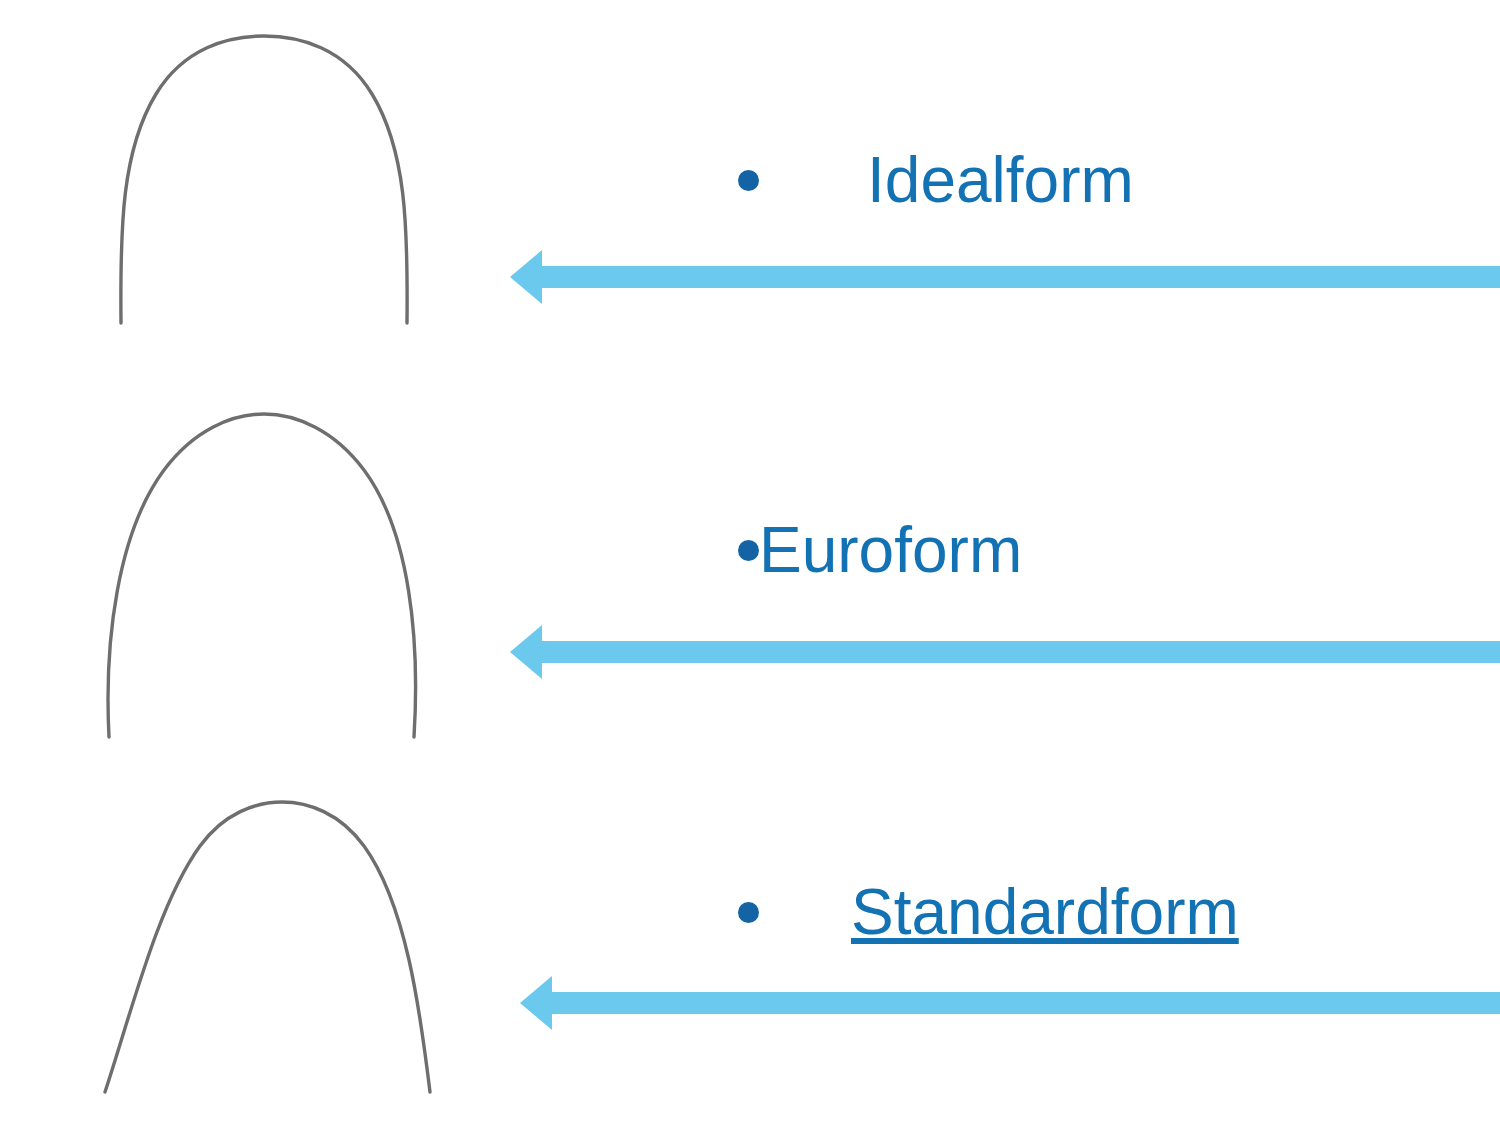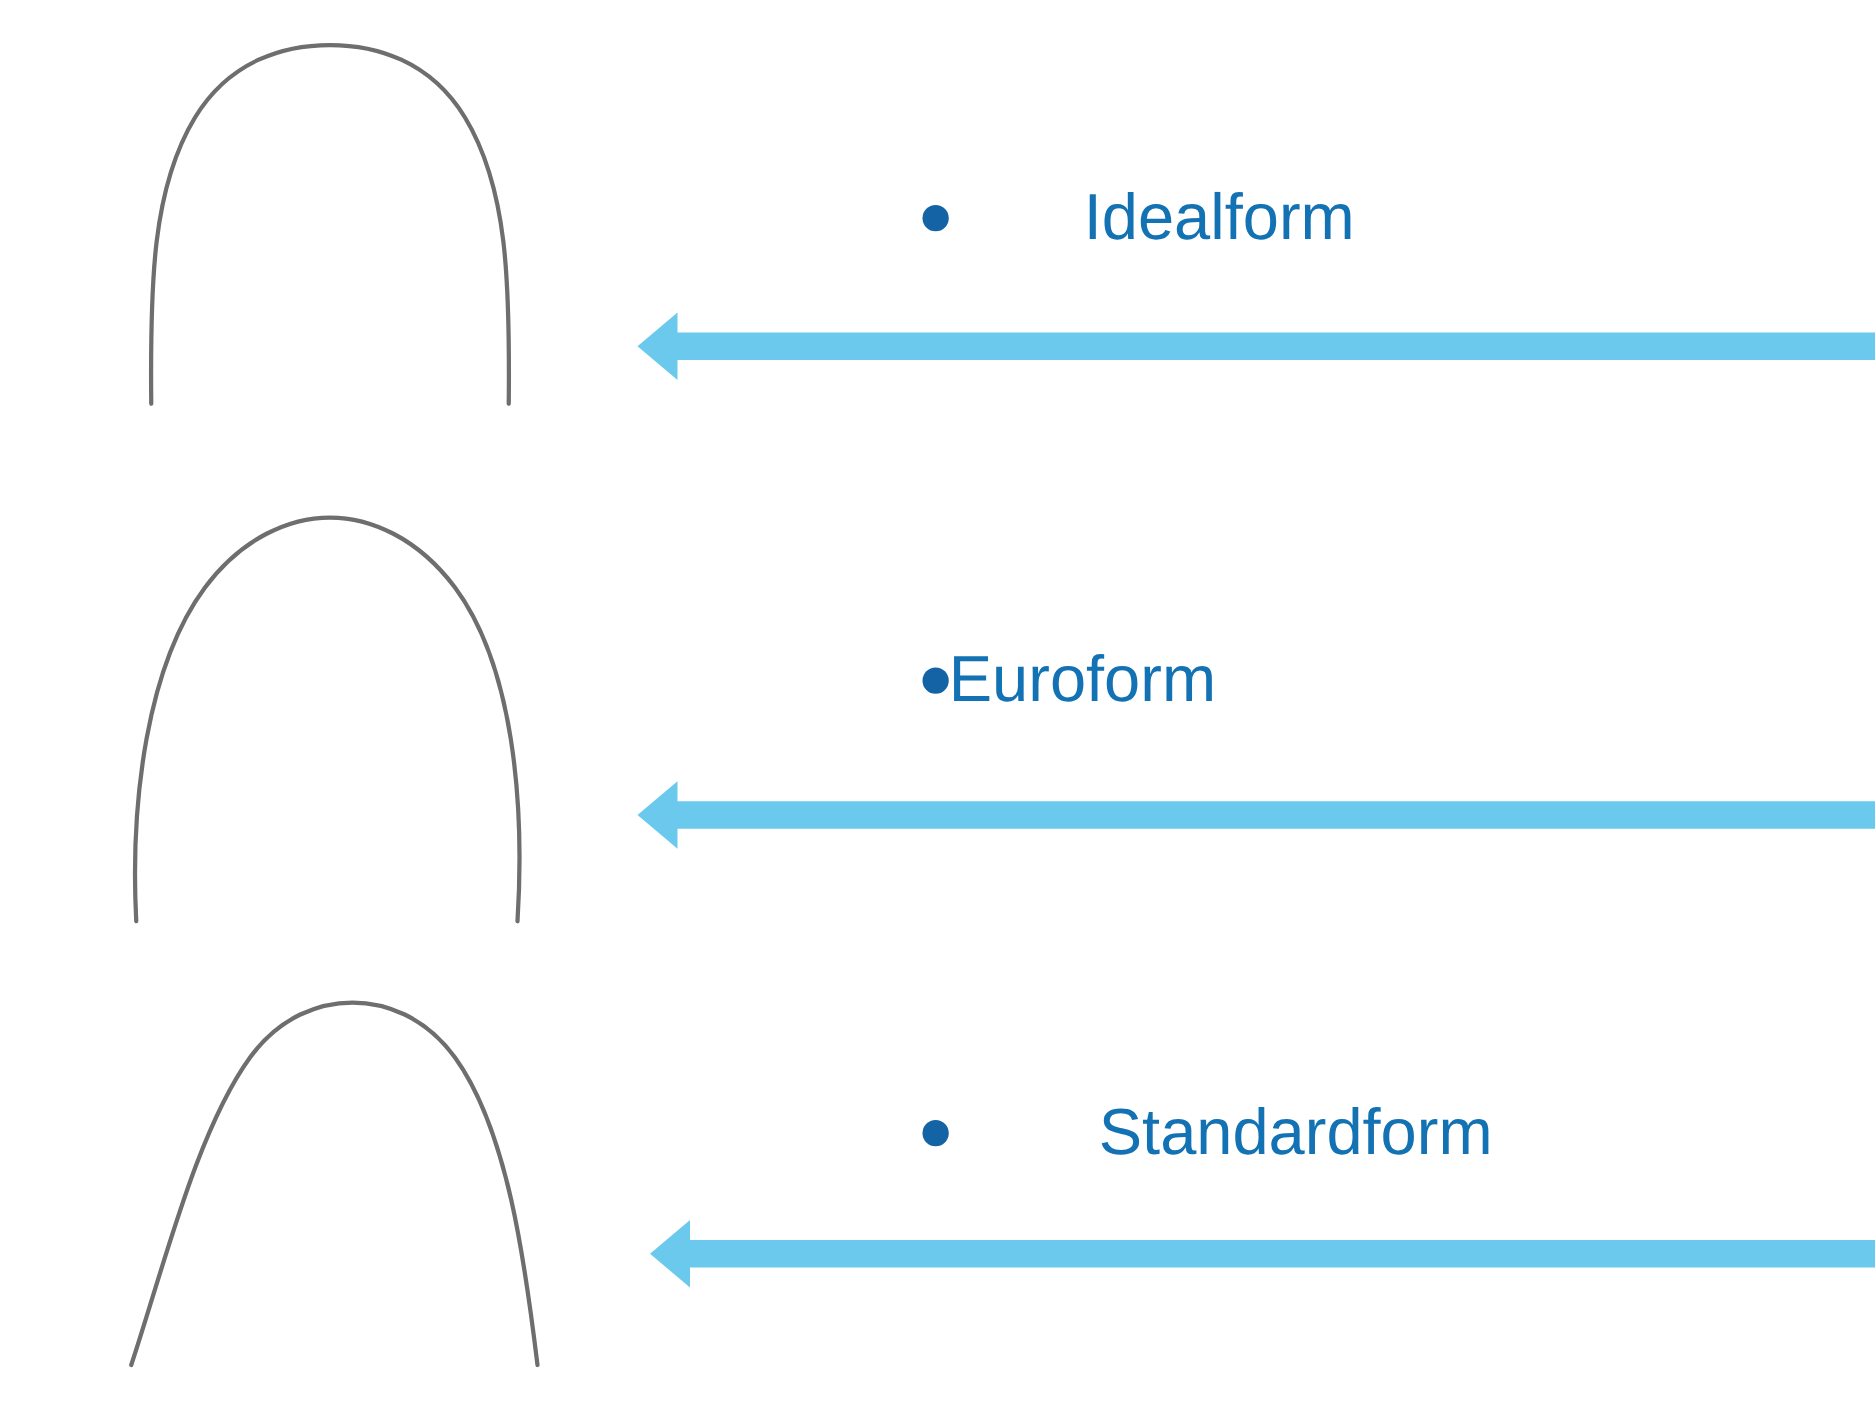--- a/index.html
+++ b/index.html
@@ -59,34 +59,34 @@
   }
   .bullet-dot {
     width: 21px;
     height: 21px;
     border-radius: 50%;
     background: #1464a5;
     flex: 0 0 auto;
   }
   .bullet-label {
     color: #1272b3;
-    font-size: 52px;
+    font-size: 64px;
     line-height: 1;
     font-weight: 400;
     white-space: nowrap;
   }
 
   #row-ideal    { left: 738px; top: 148px; }
   #row-ideal    .bullet-label { margin-left: 108px; }
 
   #row-euro     { left: 738px; top: 518px; }
   #row-euro     .bullet-label { }
 
   #row-standard { left: 738px; top: 880px; }
-  #row-standard .bullet-label { margin-left: 120px; }
+  #row-standard .bullet-label { margin-left: 92px; text-decoration: underline; }
 </style>
 </head>
 <body>
 
 <div id="slide">
 
   <div class="arch-figure" id="arch-ideal">
     <svg viewBox="0 0 420 330" preserveAspectRatio="none" aria-hidden="true">
       <path class="arch-path" d="M 61,313 C 60,215 62,140 96,84 C 124,38 168,26 204,26
                C 240,26 284,38 312,84 C 346,140 348,215 347,313"></path>

